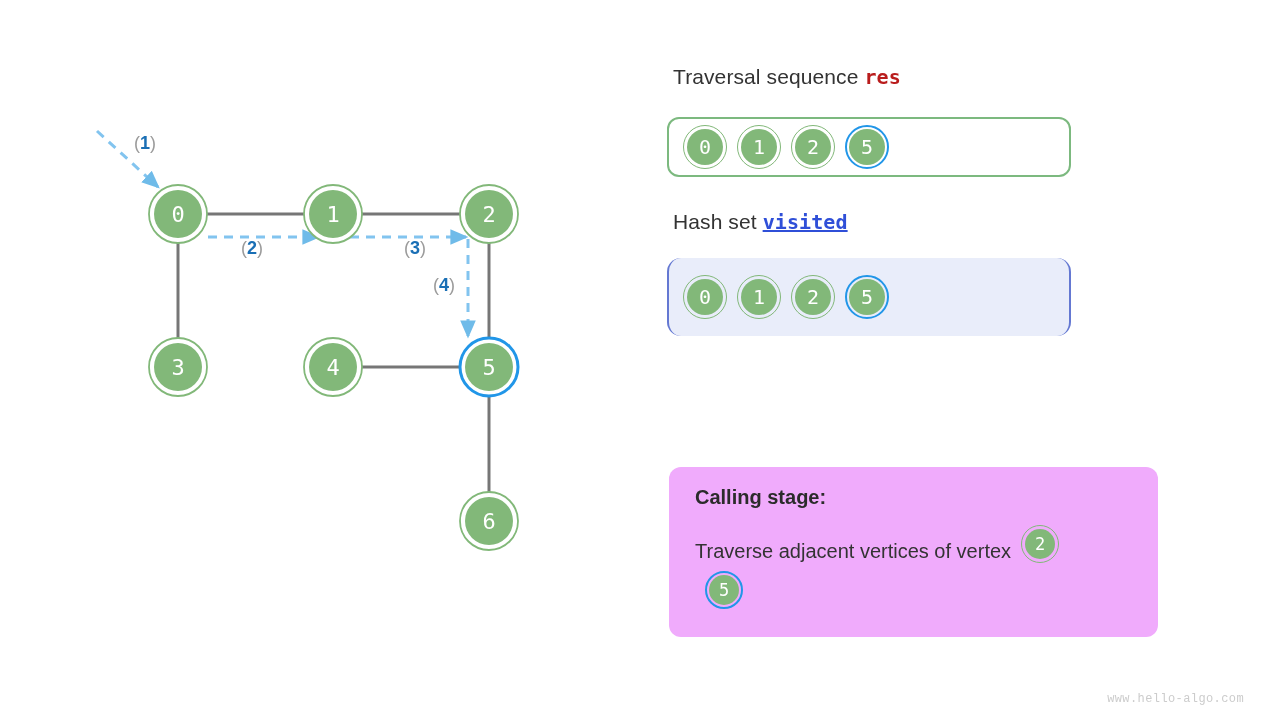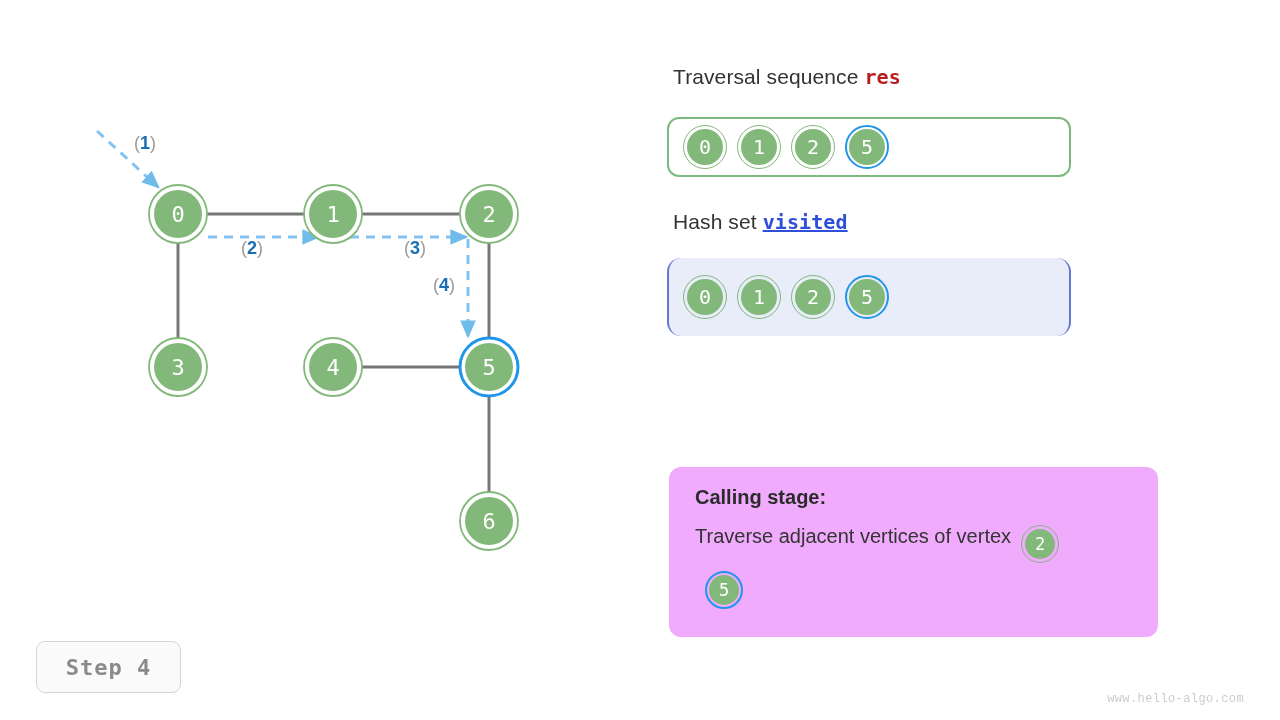--- a/index.html
+++ b/index.html
@@ -141,21 +141,21 @@
   }
   #calling-stage-title {
     font-size: 20px;
     font-weight: bold;
     color: #2b2b2b;
     margin: 0 0 18px 0;
     line-height: 1;
   }
   .stage-line {
     display: flex;
-    align-items: flex-start;
+    align-items: flex-end;
     margin-bottom: 8px;
     height: 38px;
   }
   .stage-line .text {
     font-size: 20px;
     color: #333333;
     white-space: nowrap;
   }
   .stage-line .badge { margin-left: 10px; }
 
@@ -329,19 +329,16 @@
         </div>
         <div class="stage-line">
           <div class="badge highlight small">
             <div class="ring"></div>
             <div class="disc">5</div>
           </div>
         </div>
       </div>
   </div>
 
-  <div id="step-chip">
-    <span class="step-text">Step 4</span>
-  </div>
 
   <div id="watermark">www.hello-algo.com</div>
 
 </div>
 
 </body></html>

